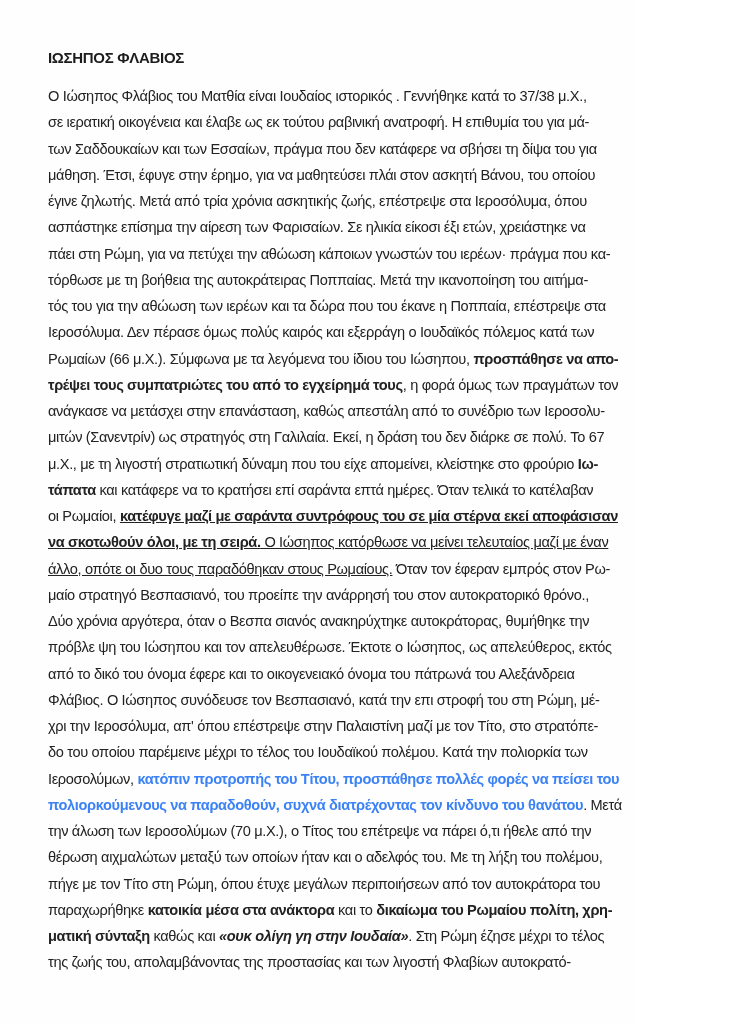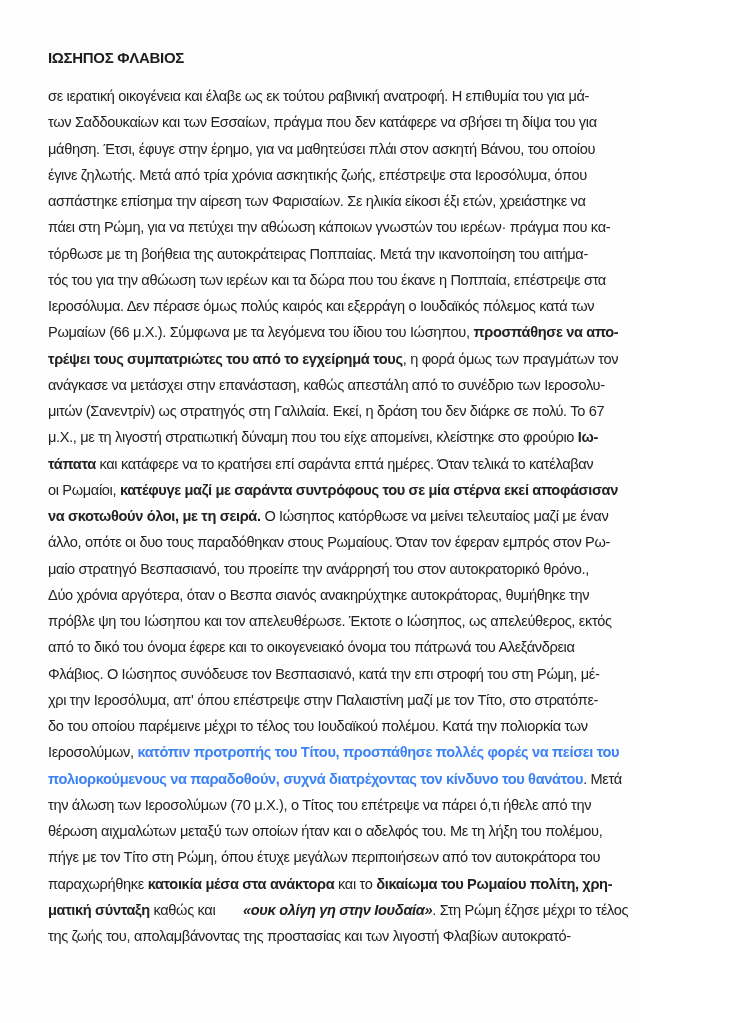--- a/index.html
+++ b/index.html
@@ -12,30 +12,31 @@
       font-family: "Liberation Sans", sans-serif; font-weight: bold; font-size: 15px;
       color: #1c1c1c; letter-spacing: -0.3px;
     }
     .body {
       position: absolute; left: 48px; top: 83px; width: 652px;
       font-family: "Liberation Sans", sans-serif; font-size: 14.6px;
       line-height: 26.25px; color: #222222; letter-spacing: -0.35px;
     }
     .line { display: block; white-space: nowrap; text-align: justify; }
     .b { font-weight: bold; }
-    .u { }
-    .i { font-style: italic; margin-left: 24px; }
+    .u { text-decoration: underline; }
+    .i { font-style: italic; }
     .blue { color: #3b82f6; font-weight: bold; }
   </style>
 </head>
 <body>
 
 <div class="page">
   <div class="title">ΙΩΣΗΠΟΣ ΦΛΑΒΙΟΣ</div>
   <div class="body" id="body-text">
+      <span class="line"><span class="">Ο Ιώσηπος Φλάβιος του Ματθία είναι Ιουδαίος ιστορικός . Γεννήθηκε κατά το  37/38 μ.Χ.,</span></span>
       <span class="line"><span class="">σε ιερατική οικογένεια και έλαβε ως εκ τούτου ραβινική ανατροφή. Η επιθυμία του για μά-</span></span>
       <span class="line"><span class="">των Σαδδουκαίων και των Εσσαίων, πράγμα που δεν κατάφερε να σβήσει τη δίψα του για</span></span>
       <span class="line"><span class="">μάθηση. Έτσι, έφυγε στην έρημο, για να μαθητεύσει πλάι στον ασκητή Βάνου, του οποίου</span></span>
       <span class="line"><span class="">έγινε ζηλωτής. Μετά από τρία χρόνια ασκητικής ζωής, επέστρεψε στα Ιεροσόλυμα, όπου</span></span>
       <span class="line"><span class="">ασπάστηκε επίσημα την αίρεση των Φαρισαίων. Σε ηλικία είκοσι έξι ετών, χρειάστηκε να</span></span>
       <span class="line"><span class="">πάει στη Ρώμη, για να πετύχει την αθώωση κάποιων γνωστών του ιερέων· πράγμα που κα-</span></span>
       <span class="line"><span class="">τόρθωσε με τη βοήθεια της αυτοκράτειρας Ποππαίας. Μετά την ικανοποίηση του αιτήμα-</span></span>
       <span class="line"><span class="">τός του για την αθώωση των ιερέων και τα δώρα που του έκανε η Ποππαία, επέστρεψε στα</span></span>
       <span class="line"><span class="">Ιεροσόλυμα. Δεν πέρασε όμως πολύς καιρός και εξερράγη ο Ιουδαϊκός πόλεμος κατά των</span></span>
       <span class="line"><span class="">Ρωμαίων (66 μ.Χ.). Σύμφωνα με τα λεγόμενα του ίδιου του Ιώσηπου, </span><span class="b">προσπάθησε να απο-</span></span>

